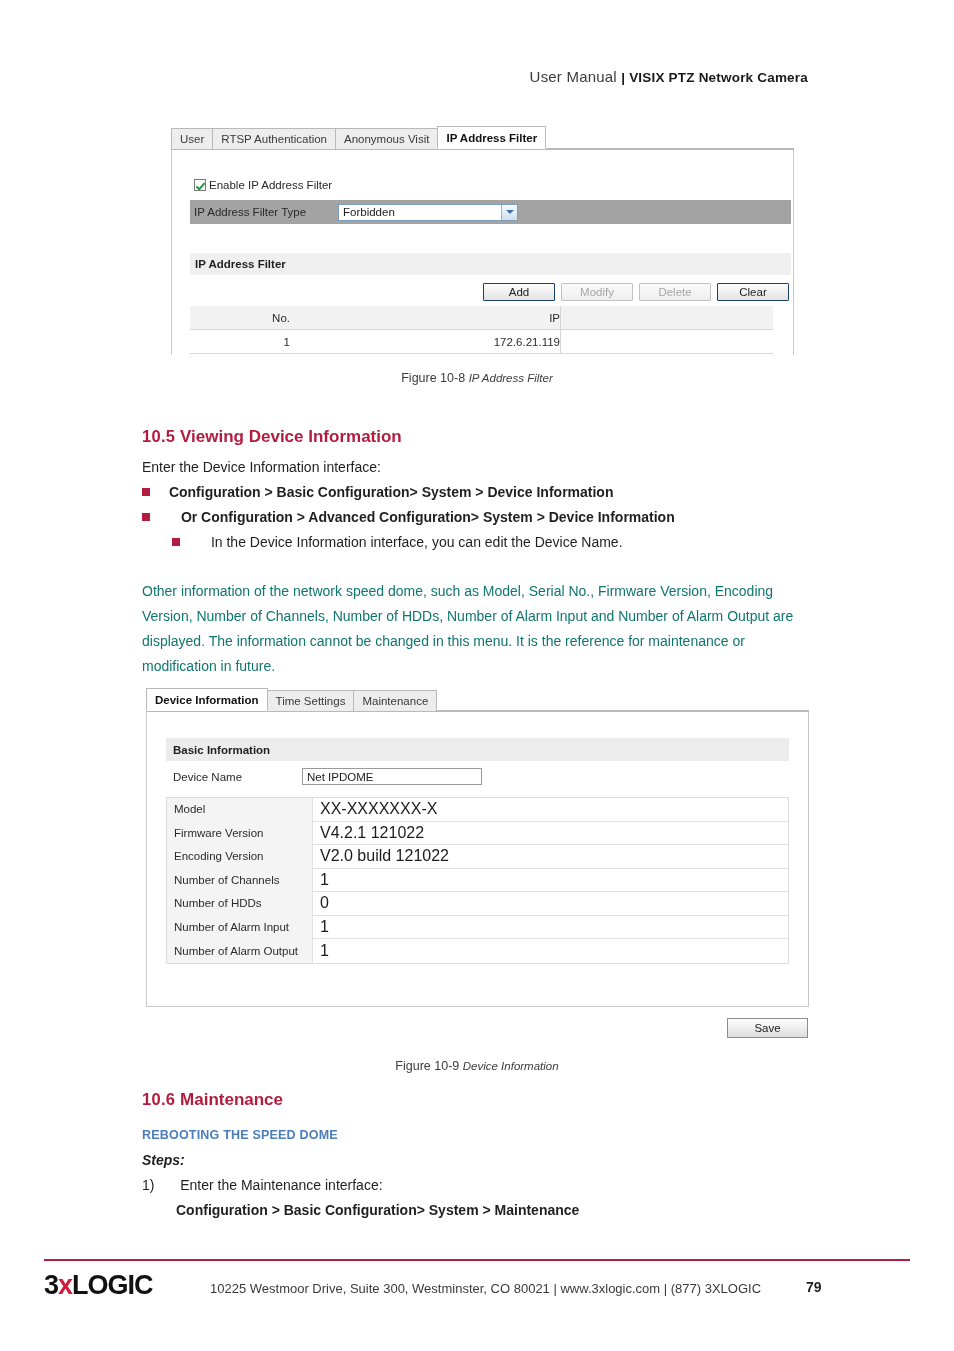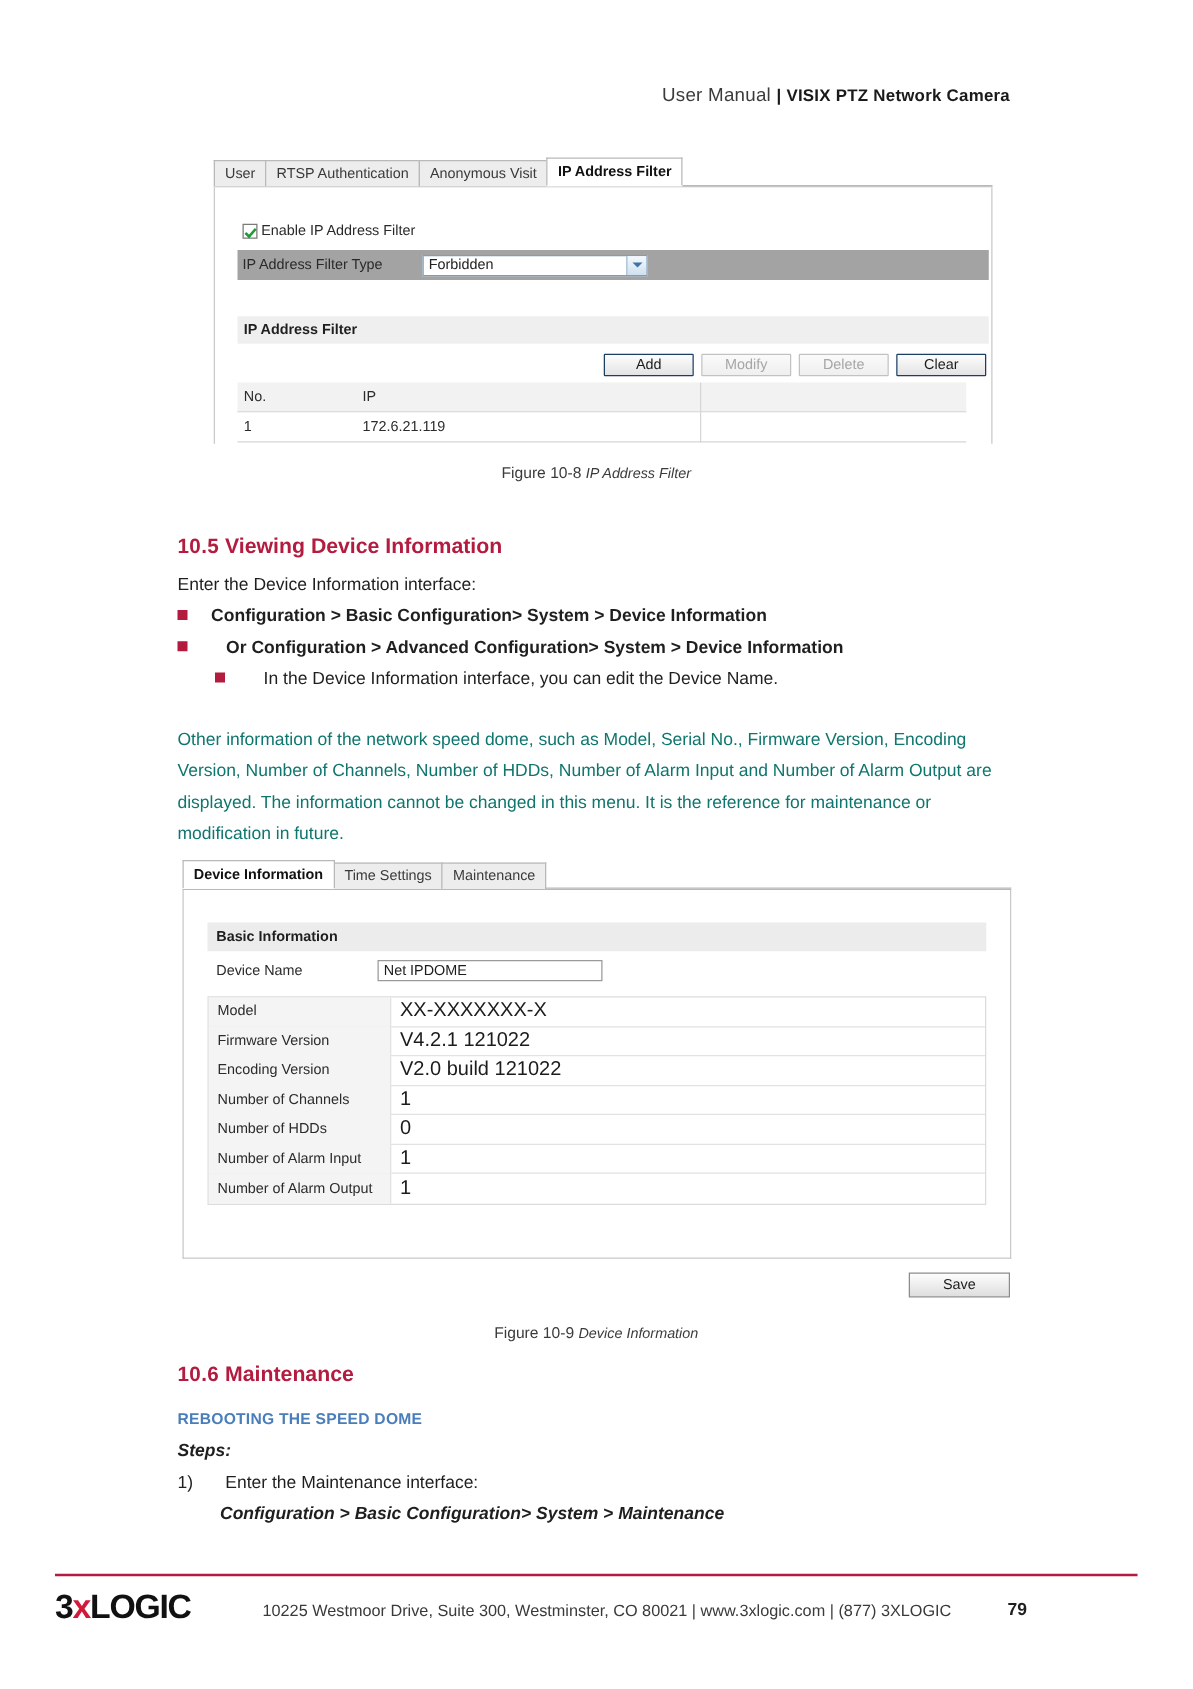--- a/index.html
+++ b/index.html
@@ -126,21 +126,21 @@
     min-width: 72px; height: 18px;
     border: 1px solid #8c8c8c;
     background: linear-gradient(#fdfdfd,#e3e3e3);
     font-size: 11.5px; color: #1c1c1c;
     display: flex; align-items: center; justify-content: center;
     border-radius: 1px;
   }
   .btn.primary { border: 1px solid #1a3f63; }
   .btn.disabled { color: #a6a6a6; border-color: #c2c2c2; background: linear-gradient(#fafafa,#efefef); }
 
-  .iptable { position: absolute; left: 18px; right: 20px; top: 156px; }
+  .iptable { position: absolute; left: 18px; right: 20px; top: 156px; text-align: right; }
   .iptable .r { display: flex; border-bottom: 1px solid #d6d6d6; height: 24px; align-items: center; }
   .iptable .r.head { background: #f2f2f2; }
   .iptable .c1 { width: 100px; padding-left: 5px; font-size: 11.5px; color: #2b2b2b; }
   .iptable .c2 { width: 270px; font-size: 11.5px; color: #2b2b2b; }
   .iptable .c3 { flex: 1; border-left: 1px solid #d6d6d6; height: 24px; }
   .iptable .r.head .c3 { border-left: 1px solid #d6d6d6; }
   .iptable .r.data { background: #fff; }
 
   
   .caption {
@@ -387,18 +387,18 @@
 <div class="h3blue" style="top:1128px;">REBOOTING THE SPEED DOME</div>
 
 <div class="line" style="top:1152px; font-style:italic; font-weight:bold;">Steps:</div>
 
 <div class="line" style="top:1177px;">
   <span>1)</span>
   <span style="display:inline-block; width:18px;"></span>
   <span>Enter the Maintenance interface:</span>
 </div>
 
-<div class="line" style="top:1202px; left:176px; font-weight:bold;font-style:italic;">Configuration &gt; Basic Configuration&gt; System &gt; Maintenance</div>
+<div class="line" style="top:1202px; left:176px; font-weight:bold;">Configuration &gt; Basic Configuration&gt; System &gt; Maintenance</div>
 
 <div class="footer-rule"></div>
 <div class="logo"><span>3</span><span class="x">x</span><span>LOGIC</span></div>
 <div class="footer-text">10225 Westmoor Drive, Suite 300, Westminster, CO 80021 | www.3xlogic.com | (877) 3XLOGIC</div>
 <div class="page-num">79</div>
 
 </body></html>

